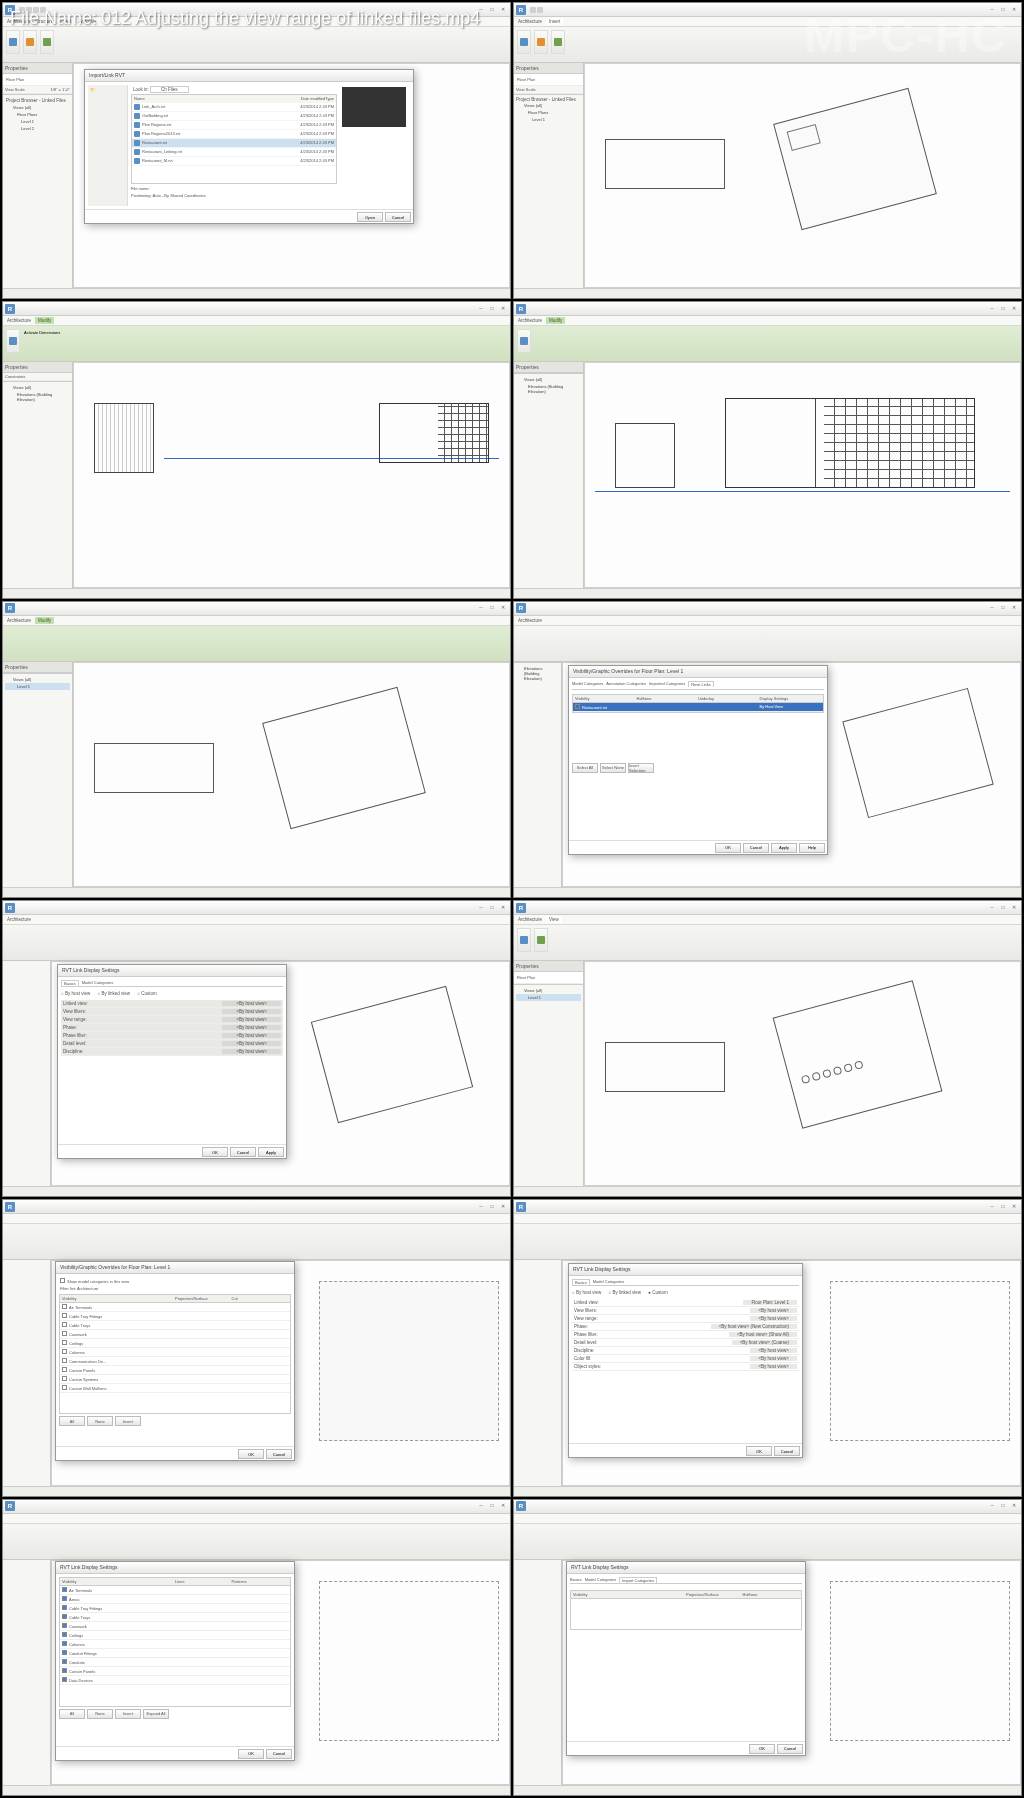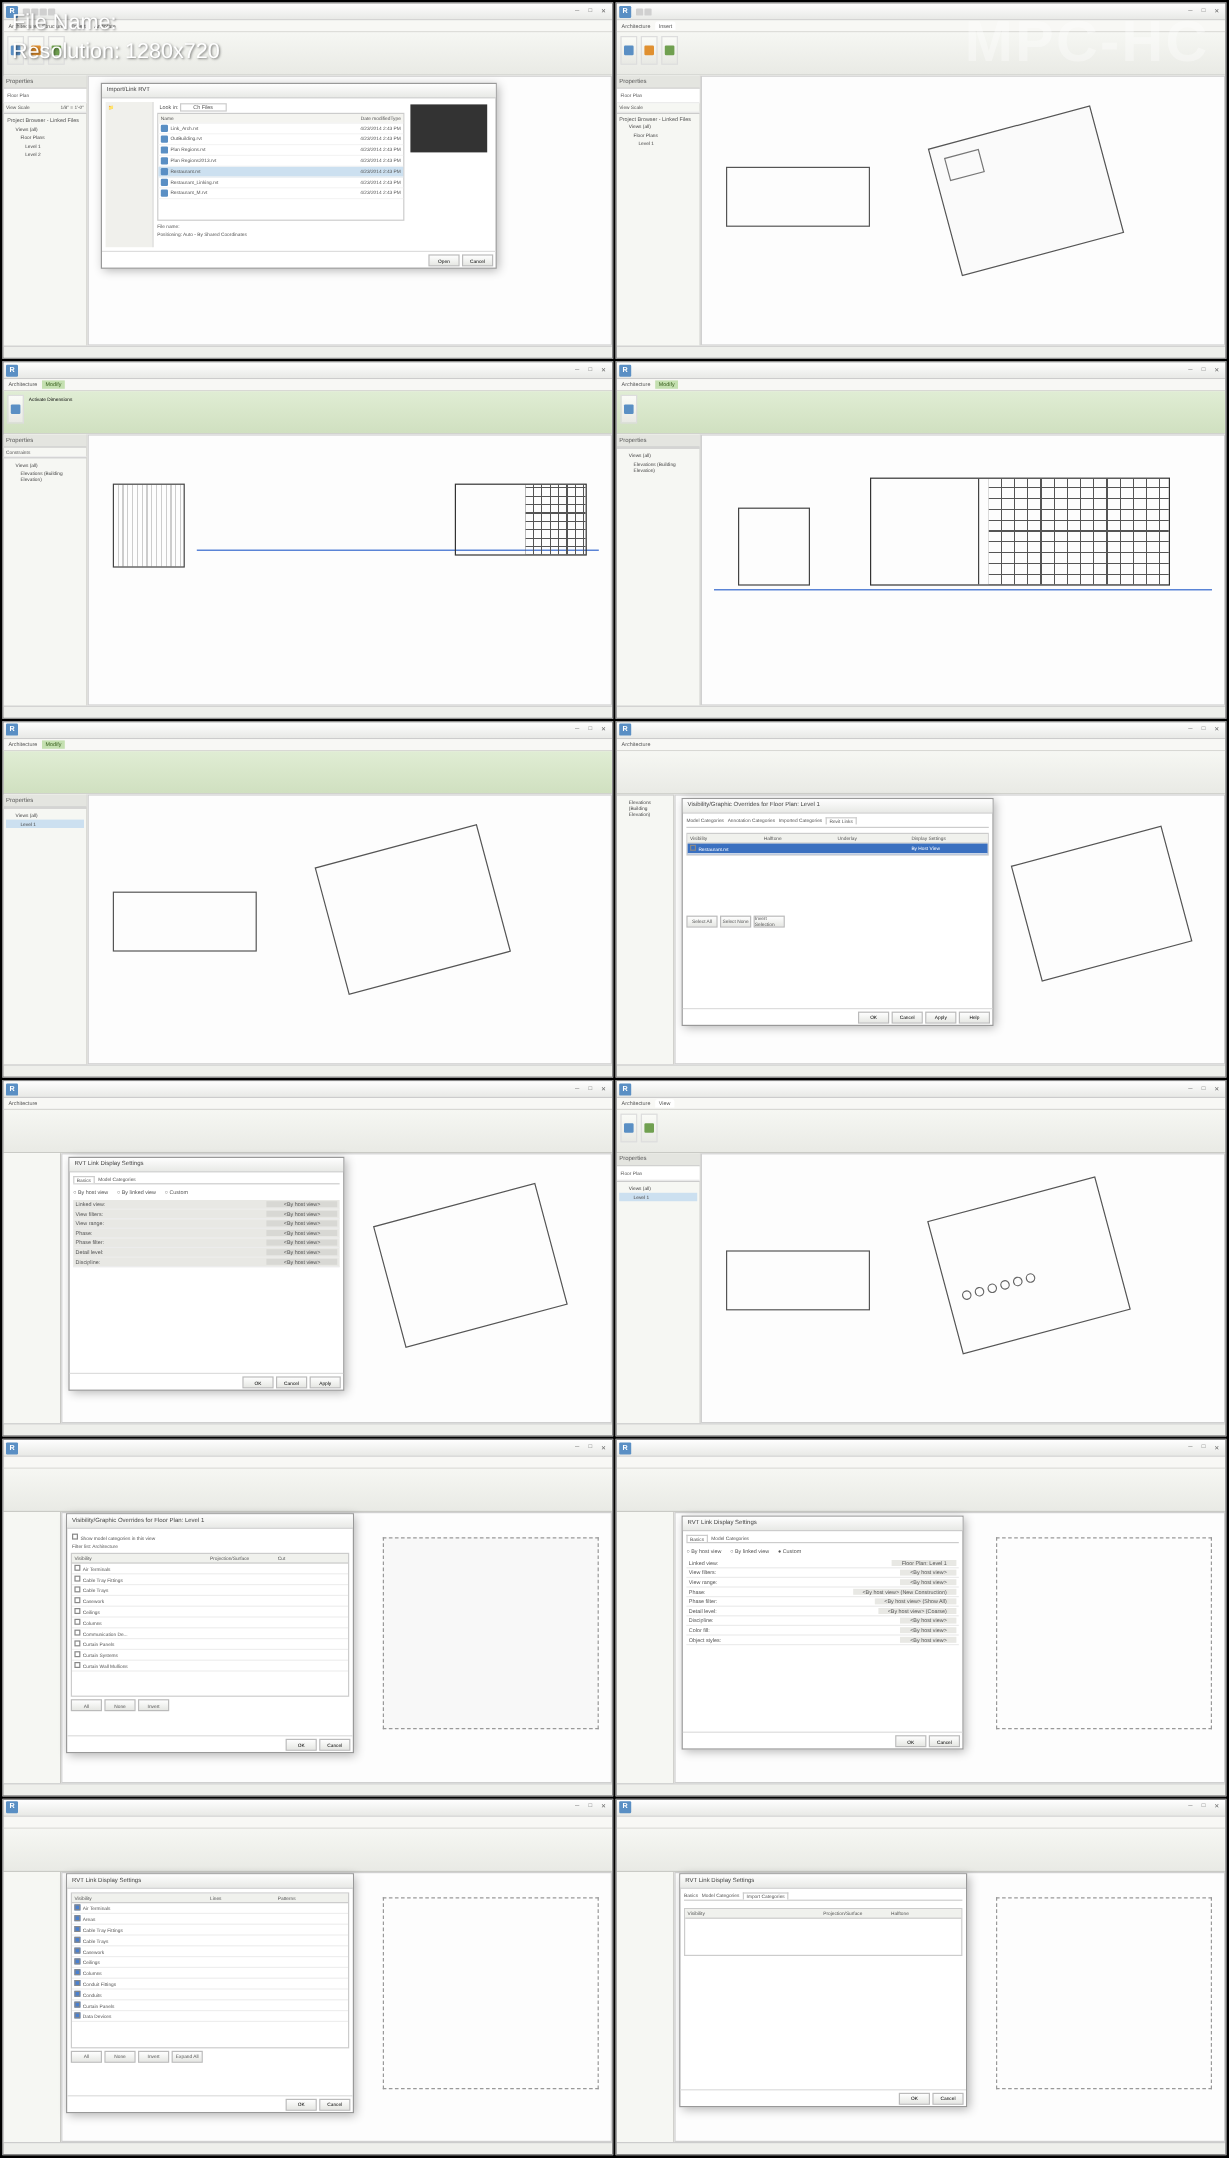--- a/index.html
+++ b/index.html
@@ -272,24 +272,21 @@
   margin-right: 2px;
   display: inline-block;
 }
 </style>
 </head>
 <body>
 
 <div class="header-overlay">
   <div>
       <span class="header-label">File Name:</span> 
-    </div>
-  <div>
-      <span class="header-label">Resolution:</span> 
-      <span>1280x720</span>
+      <span>012 Adjusting the view range of linked files.mp4</span>
     </div>
 </div>
 
 <div class="app-logo">MPC-HC</div>
 
 <div class="grid">
 
   <div class="thumb">
     <div class="revit-titlebar">
       <div class="revit-icon">R</div>

